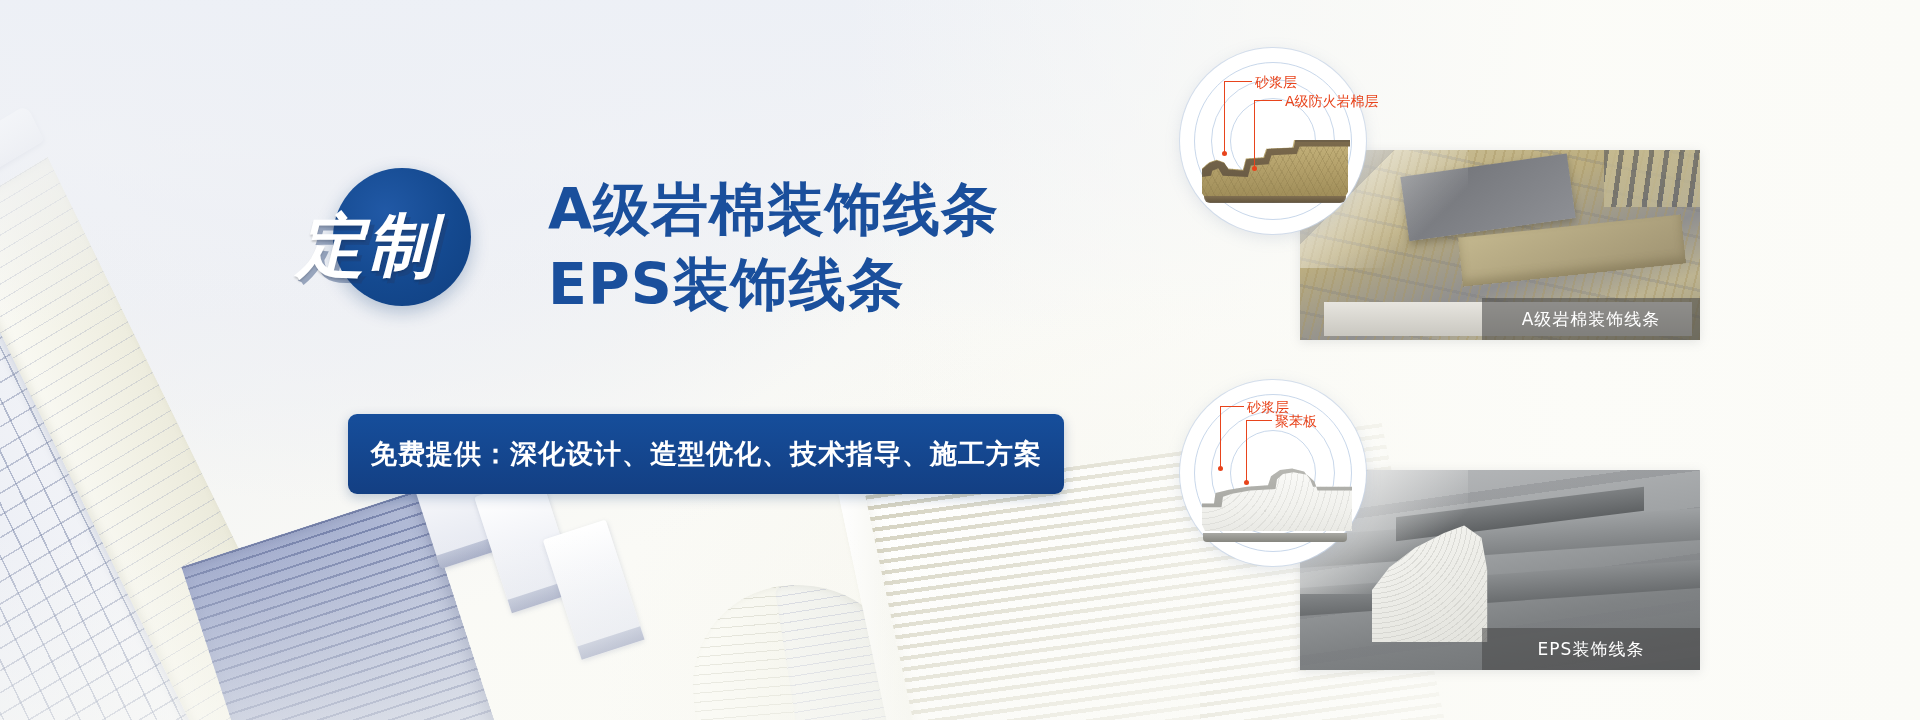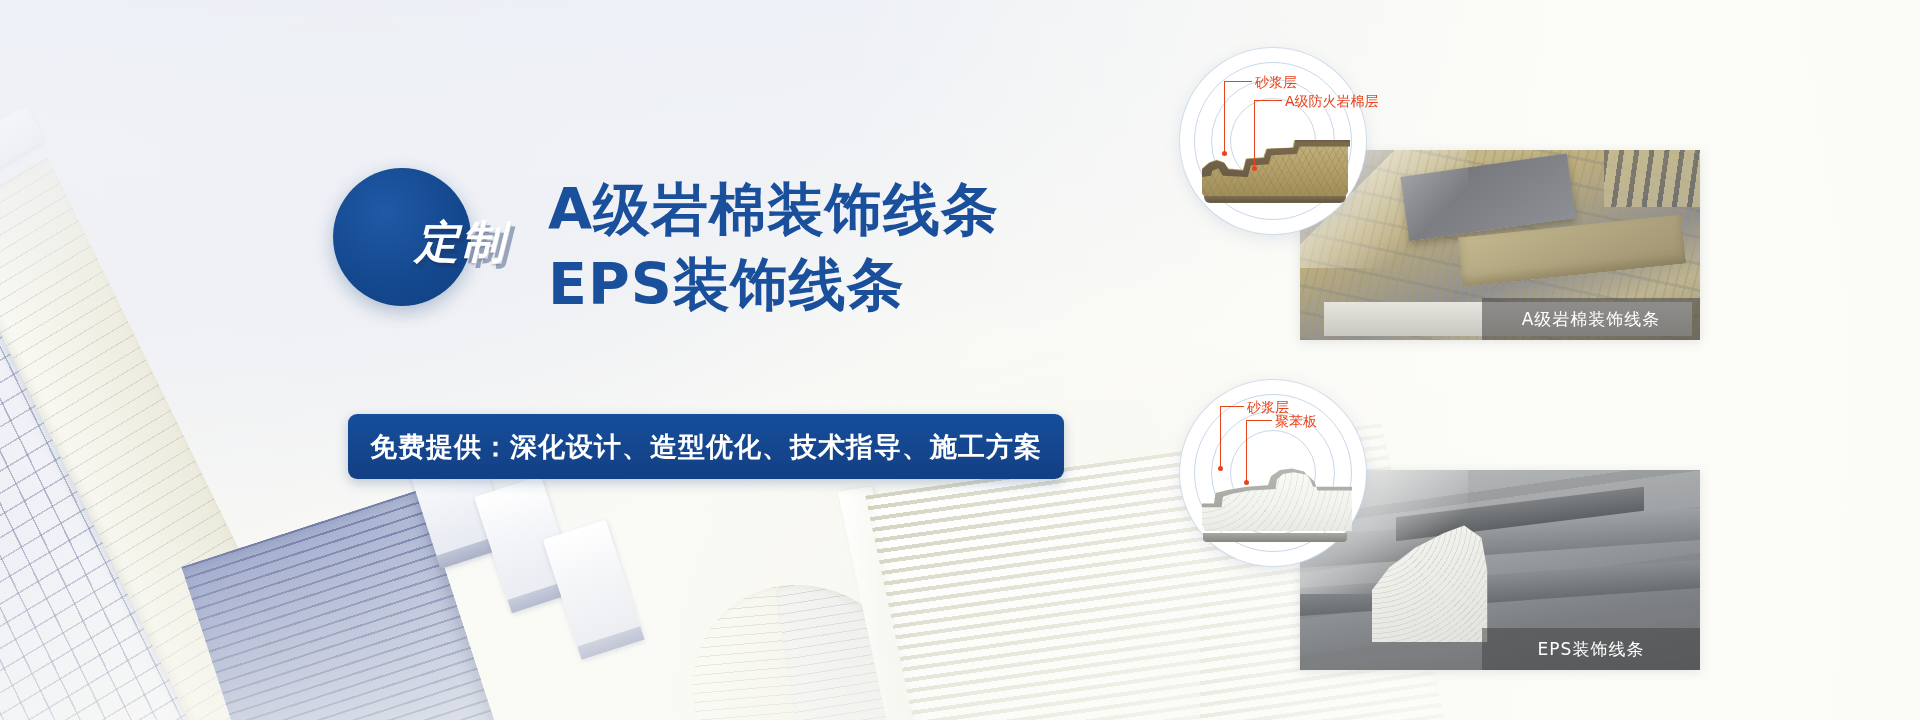--- a/index.html
+++ b/index.html
@@ -138,37 +138,36 @@
 
   
   .content{position:absolute;left:0;top:0;width:1100px;height:720px;}
 
   .badge{
     position:absolute;left:333px;top:168px;width:138px;height:138px;border-radius:50%;
     background:radial-gradient(circle at 38% 32%,#2159a6 0%,#14498f 55%,#103f80 100%);
     box-shadow:0 6px 18px rgba(16,60,120,.28);
   }
   .badge-text{
-    position:absolute;left:297px;top:220px;width:210px;
-    font-size:44px;font-weight:800;font-style:italic;color:#ffffff;
+    position:absolute;left:297px;top:212px;width:210px;
+    font-size:68px;font-weight:800;font-style:italic;color:#ffffff;
     letter-spacing:2px;line-height:1;white-space:nowrap;
     text-shadow:4px 5px 0 rgba(30,60,110,.42), 0 2px 2px rgba(0,0,0,.18);
     font-family:"DejaVu Sans","Liberation Sans",sans-serif;
-    text-align:right;
   }
 
   .headline{position:absolute;left:548px;top:172px;}
   .headline .line{
     font-size:57px;font-weight:800;color:#1a4f9c;line-height:1.32;
     letter-spacing:1px;white-space:nowrap;
     font-family:"DejaVu Sans","Liberation Sans",sans-serif;
   }
 
   .tagbar{
-    position:absolute;left:348px;top:414px;width:716px;height:65px;
+    position:absolute;left:348px;top:414px;width:716px;height:80px;
     background:linear-gradient(180deg,#164e9b 0%,#133f83 100%);
     border-radius:9px;
     box-shadow:0 4px 12px rgba(18,58,120,.25);
     display:flex;align-items:center;justify-content:center;
   }
   .tagbar-text{
     color:#ffffff;font-size:27px;font-weight:700;letter-spacing:1px;white-space:nowrap;
     font-family:"DejaVu Sans","Liberation Sans",sans-serif;
   }
 

